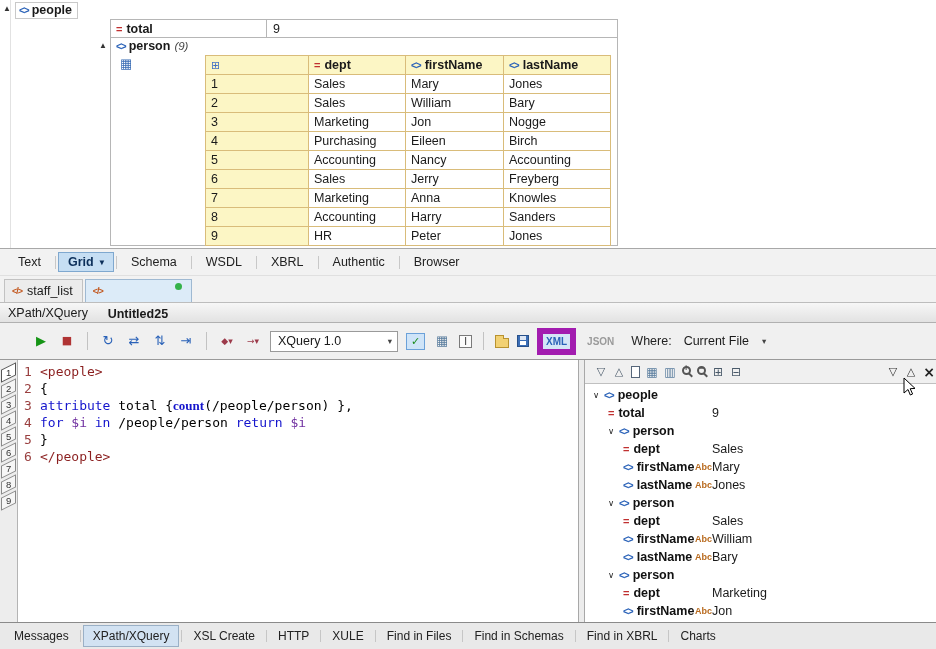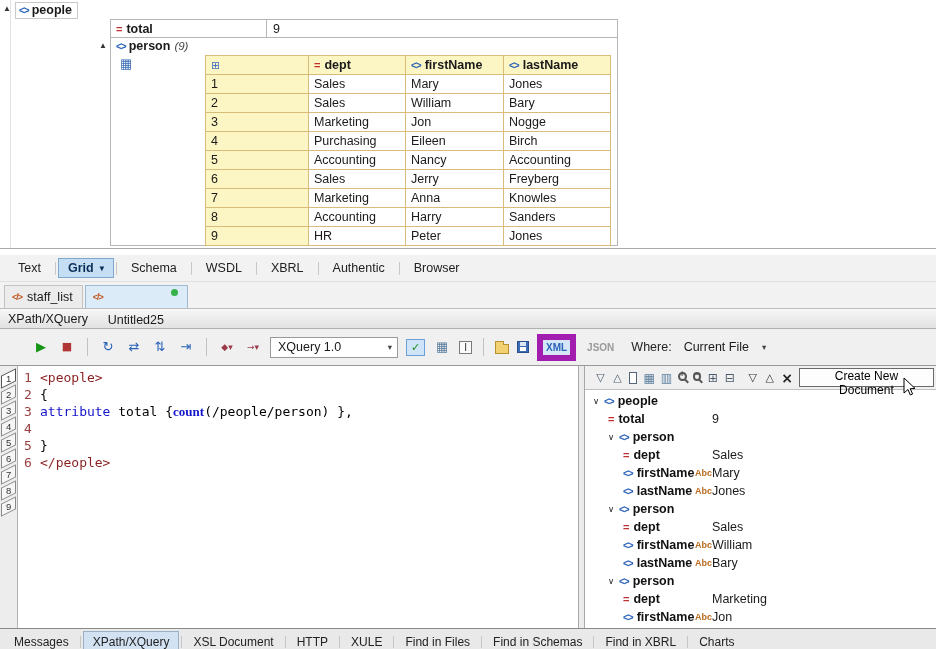--- a/index.html
+++ b/index.html
@@ -30,21 +30,21 @@
   .gv-th{background:var(--grid_yellow);}
   .gv-th .gv-th-t{font-weight:bold;}
   .gv-td.gv-num{background:var(--grid_yellow);}
   .gv-corner-icon{color:#4472c4;font-size:11px;font-family:"DejaVu Sans",sans-serif;}
 
   .ic-el{color:var(--element_icon);font-weight:bold;font-size:10px;letter-spacing:-1px;}
   .ic-attr{color:var(--attr_icon);font-weight:bold;font-size:11px;}
   .b{font-weight:bold;}
 
   
-  .view-tabs{height:27px;background:#f2f2f2;display:flex;align-items:center;padding-left:6px;border-bottom:1px solid #e0e0e0;margin-top:6px;}
+  .view-tabs{height:27px;background:#f2f2f2;display:flex;align-items:center;padding-left:6px;border-bottom:1px solid #e0e0e0;}
   .vtab{padding:3px 12px;color:#222;}
   .vtab.active{background:#c6def3;border:1px solid #7fa8cf;color:#0b2e59;font-weight:bold;
                display:flex;align-items:center;gap:6px;padding:2px 9px;}
   .vt-caret{font-size:8.5px;}
   .vt-sep{width:1px;height:13px;background:#c8c8c8;margin:0 2px;}
 
   
   .doc-tabs{height:26px;background:#f2f2f2;display:flex;align-items:flex-end;padding-left:4px;gap:2px;}
   .dtab{display:flex;align-items:center;gap:5px;padding:3px 9px 4px 7px;background:#ececec;
         border:1px solid #c2c2c2;border-bottom:none;height:23px;}
@@ -255,21 +255,21 @@
       <div class="vtab"><span>Browser</span></div>
     </nav>
 
   <div class="doc-tabs" id="doc-tabs">
       <div class="dtab">
         <span class="dt-icon">&lt;/&gt;</span>
         <span class="dt-label">staff_list</span>
       </div>
       <div class="dtab active">
         <span class="dt-icon">&lt;/&gt;</span>
-        <span class="dt-label" style="font-weight: normal; margin-top: 46px;">Untitled25</span>
+        <span class="dt-label" style="font-weight: bold; margin-top: 46px;">Untitled25</span>
         <span class="dt-dot"></span>
       </div>
     </div>
 
   <div class="panel-title">
     <span>XPath/XQuery</span>
   </div>
 
   <div class="toolbar" id="main-toolbar">
       <span class="tb-ic" style="color: rgb(21, 148, 21); font-size: 13px;">▶</span>
@@ -339,20 +339,21 @@
         <div class="ed-line">
           <span class="ed-num">2</span>
           <span class="ed-code"><span class="tok-pl">{</span></span>
         </div>
         <div class="ed-line">
           <span class="ed-num">3</span>
           <span class="ed-code"><span class="tok-kw">attribute</span><span class="tok-pl"> total {</span><span class="tok-fn">count</span><span class="tok-pl">(/people/person) },</span></span>
         </div>
         <div class="ed-line">
           <span class="ed-num">4</span>
+          <span class="ed-code"><span class="tok-kw">for</span><span class="tok-pl"> </span><span class="tok-var">$i</span><span class="tok-pl"> </span><span class="tok-kw">in</span><span class="tok-pl"> /people/person </span><span class="tok-kw">return</span><span class="tok-pl"> </span><span class="tok-var">$i</span></span>
         </div>
         <div class="ed-line">
           <span class="ed-num">5</span>
           <span class="ed-code"><span class="tok-pl">}</span></span>
         </div>
         <div class="ed-line">
           <span class="ed-num">6</span>
           <span class="ed-code"><span class="tok-tag">&lt;/people&gt;</span></span>
         </div>
       </div>
@@ -365,21 +366,20 @@
           <span class="tb-ic" style="color: rgb(90, 125, 158); font-size: 12px;">▦</span>
           <span class="tb-ic" style="color: rgb(90, 125, 158); font-size: 12px;">▥</span>
           <span class="sh sh-zoom-in"></span>
           <span class="sh sh-zoom-out"></span>
           <span class="tb-ic" style="color: rgb(74, 90, 106); font-size: 12px;">⊞</span>
           <span class="tb-ic" style="color: rgb(74, 90, 106); font-size: 12px;">⊟</span>
           <span class="tb-gap"></span>
           <span class="tb-ic" style="color: rgb(51, 51, 51); font-size: 11px;">▽</span>
           <span class="tb-ic" style="color: rgb(51, 51, 51); font-size: 11px;">△</span>
           <span class="tb-ic" style="color: rgb(34, 34, 34); font-size: 14px; font-weight: bold;">×</span>
-          <button class="tb-button">Create New Document</button>
         </div>
       <div class="tree" id="tree">
           <div class="t-row" style="padding-left: 8px;">
             <span class="t-caret">∨</span>
             <span class="ic-el">&lt;&gt;</span>
             <span class="t-label">people</span>
           </div>
           <div class="t-row" style="padding-left: 23px;">
             <span class="ic-attr">=</span>
             <span class="t-label">total</span>
@@ -466,21 +466,21 @@
           <div class="t-row" style="padding-left: 38px;"></div>
         </div>
     </div>
   </div>
 
   <div class="bottom-tabs" id="bottom-tabs">
       <div class="btab">Messages</div>
       <span class="bt-sep"></span>
       <div class="btab active">XPath/XQuery</div>
       <span class="bt-sep"></span>
-      <div class="btab">XSL Document</div>
+      <div class="btab">XSL Create</div>
       <span class="bt-sep"></span>
       <div class="btab">HTTP</div>
       <span class="bt-sep"></span>
       <div class="btab">XULE</div>
       <span class="bt-sep"></span>
       <div class="btab">Find in Files</div>
       <span class="bt-sep"></span>
       <div class="btab">Find in Schemas</div>
       <span class="bt-sep"></span>
       <div class="btab">Find in XBRL</div>

